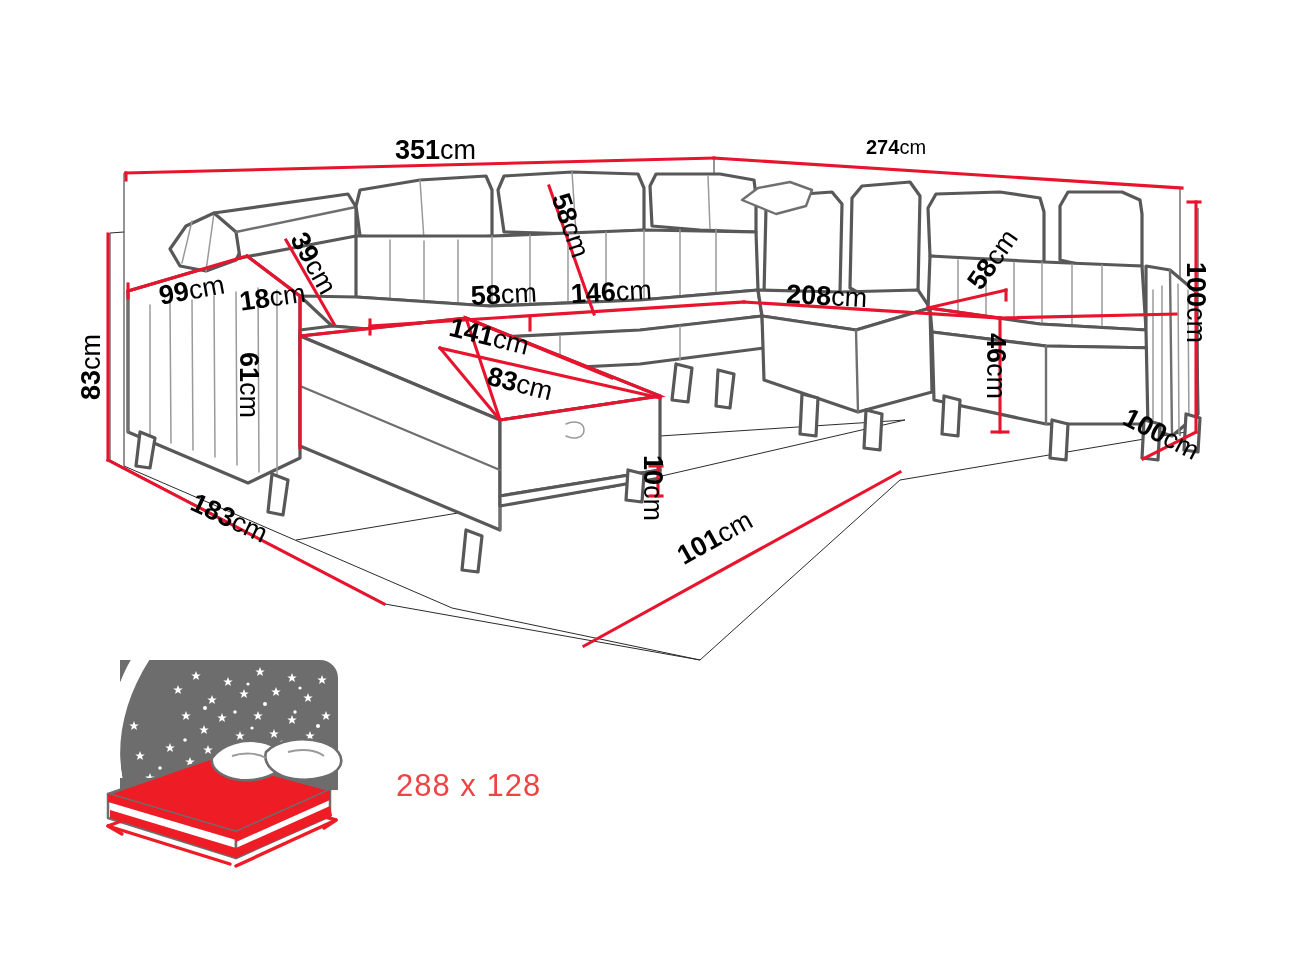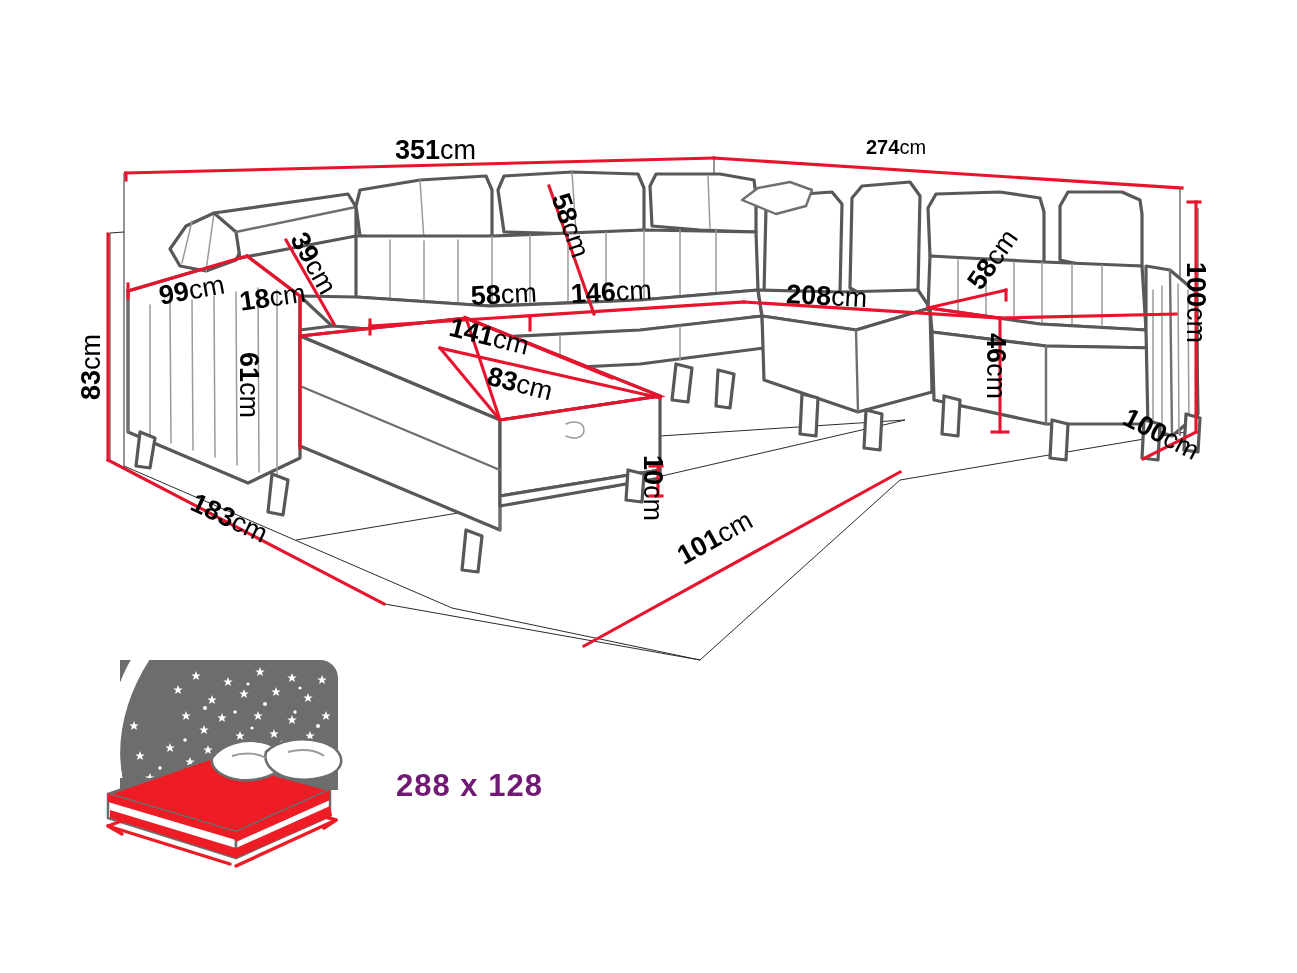--- a/index.html
+++ b/index.html
@@ -17,23 +17,23 @@
     white-space:nowrap;
     color:#000;
     font-family:"Liberation Sans", sans-serif;
     line-height:1;
     transform-origin:0 0;
   }
   .dimlabel .num{font-weight:bold;}
   .dimlabel .unit{font-weight:normal;}
   #bedcaption{
     position:absolute;
-    color:#701a75;
+    color:#ef4444;
     font-size:31px;
-    font-weight:bold;
+    font-weight:normal;
     letter-spacing:1px;
     font-family:"Liberation Sans", sans-serif;
     text-align:center;
   }
 </style>
 </head>
 <body>
 
 <div id="stage">
 

